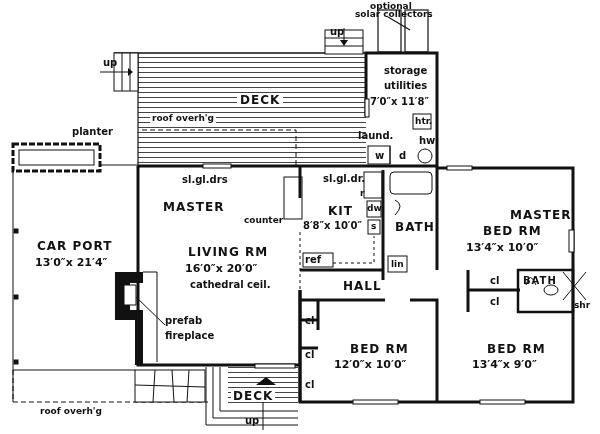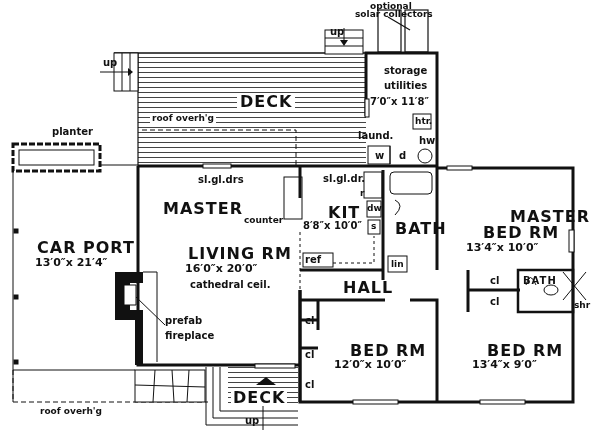--- a/index.html
+++ b/index.html
@@ -1,19 +1,19 @@
 <!DOCTYPE html>
 <html><head>
 <meta charset="utf-8">
 <style>
   html, body { margin:0; padding:0; background:#ffffff; }
   body { width:600px; height:434px; position:relative; overflow:hidden; font-family:"DejaVu Sans", sans-serif; color:#111; }
   svg#plan { position:absolute; left:0; top:0; }
   .lbl { position:absolute; white-space:nowrap; font-weight:bold; color:#111; line-height:1; }
-  .room { font-size:16px; letter-spacing:1px; text-align:left; }
+  .room { font-size:12px; letter-spacing:1px; text-align:left; }
   .dim { font-size:11px; text-align:center; }
   .sm { font-size:10px; }
   .xs { font-size:9px; }
 </style>
 </head>
 <body>
 
 <svg id="plan" width="600" height="434" viewBox="0 0 600 434">
   <defs>
     <pattern id="deckhatch" width="6" height="5" patternUnits="userSpaceOnUse">
@@ -149,32 +149,32 @@
 </svg>
 
 <div class="lbl xs" style="left:370px;top:2px;">optional</div>
 <div class="lbl xs" style="left:355px;top:10px;">solar collectors</div>
 <div class="lbl sm" style="left:330px;top:27px;">up</div>
 <div class="lbl sm" style="left:103px;top:58px;">up</div>
 
 <div class="lbl room" style="left:237px;top:94px;background:#fff;padding:0 3px;">DECK</div>
 <div class="lbl xs" style="left:150px;top:114px;background:#fff;padding:0 2px;">roof overh'g</div>
 
-<div class="lbl sm" style="left:52px;top:127px;">planter</div>
+<div class="lbl sm" style="left:72px;top:127px;">planter</div>
 
 <div class="lbl sm" style="left:384px;top:66px;">storage</div>
 <div class="lbl sm" style="left:384px;top:81px;">utilities</div>
 <div class="lbl sm" style="left:370px;top:97px;">7′0″x 11′8″</div>
 <div class="lbl xs" style="left:415px;top:117px;">htr.</div>
 <div class="lbl sm" style="left:358px;top:131px;">laund.</div>
 <div class="lbl sm" style="left:419px;top:136px;">hw</div>
 <div class="lbl sm" style="left:375px;top:151px;">w</div>
 <div class="lbl sm" style="left:399px;top:151px;">d</div>
 
-<div class="lbl sm" style="left:198px;top:175px;">sl.gl.drs</div>
+<div class="lbl sm" style="left:182px;top:175px;">sl.gl.drs</div>
 <div class="lbl sm" style="left:323px;top:174px;">sl.gl.dr.</div>
 <div class="lbl room" style="left:163px;top:201px;">MASTER</div>
 <div class="lbl xs" style="left:244px;top:216px;">counter</div>
 <div class="lbl xs" style="left:360px;top:189px;">r</div>
 <div class="lbl xs" style="left:367px;top:204px;">dw</div>
 <div class="lbl xs" style="left:371px;top:222px;">s</div>
 <div class="lbl room" style="left:328px;top:205px;">KIT</div>
 <div class="lbl sm" style="left:303px;top:221px;">8′8″x 10′0″</div>
 <div class="lbl sm" style="left:305px;top:255px;">ref</div>
 <div class="lbl room" style="left:395px;top:221px;">BATH</div>

